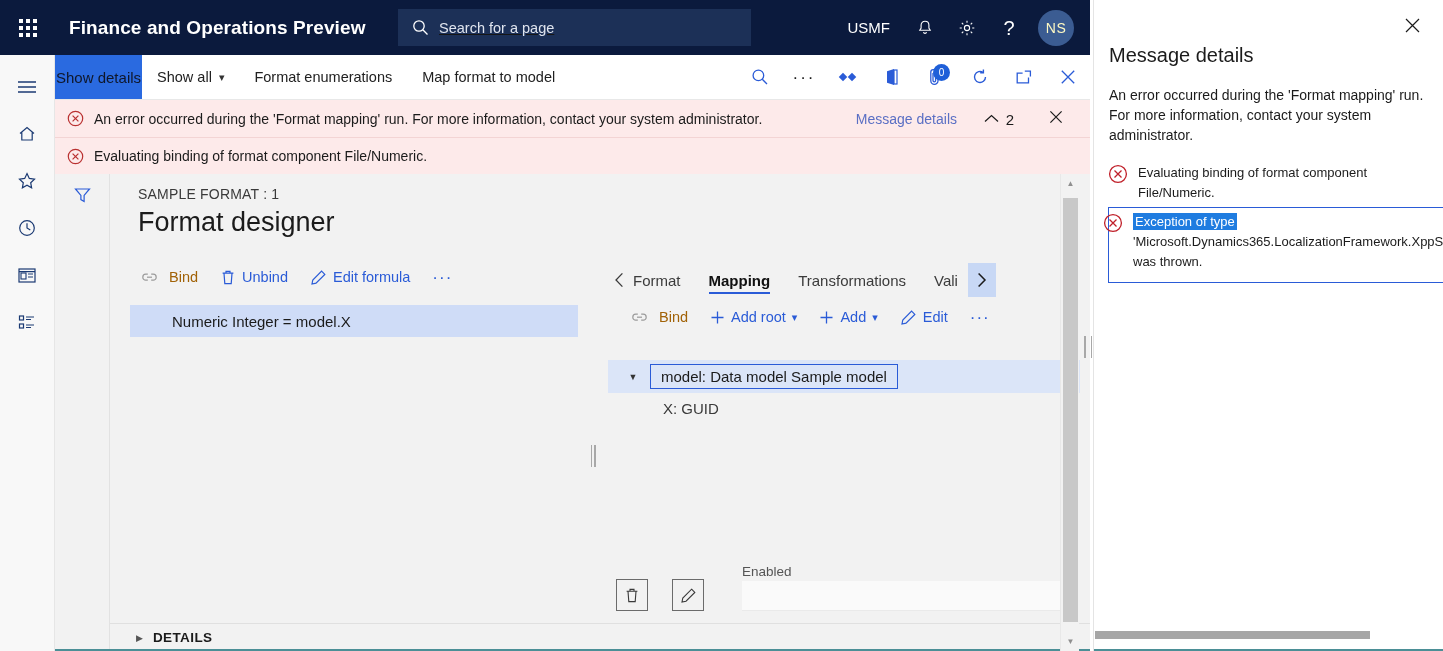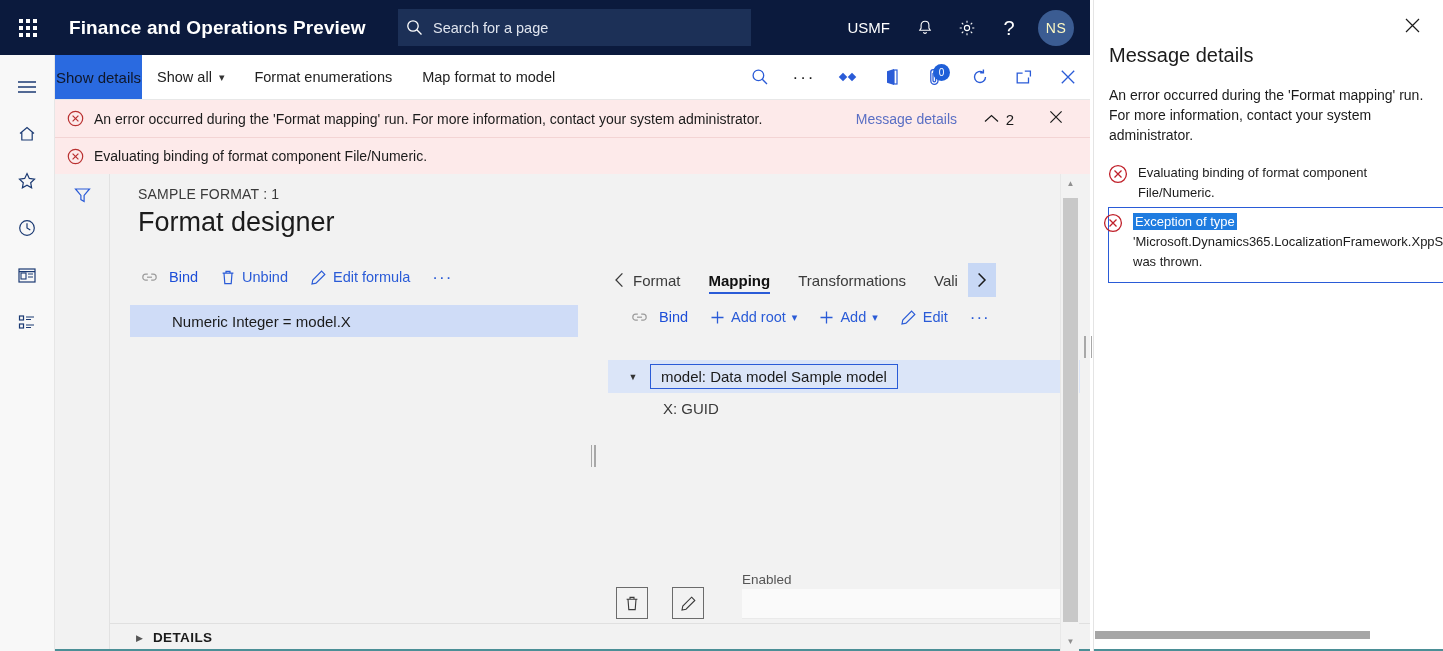--- a/index.html
+++ b/index.html
@@ -22,22 +22,23 @@
     cursor: pointer;
   }
   .waffle-grid { display: grid; grid-template-columns: repeat(3, 4px); grid-gap: 3px; }
   .waffle-grid i { width: 4px; height: 4px; background: #ffffff; display: block; }
   .app-title {
     color: #ffffff; font-size: 19px; font-weight: bold; letter-spacing: .1px;
     margin-left: 14px; white-space: nowrap;
   }
   .searchbox {
     position: absolute; left: 398px; top: 9px; width: 353px; height: 37px;
-    background: #1c3057; display: flex; align-items: center; padding-left: 8px;
+    background: #1c3057; display: flex; align-items: center; padding-left: 14px;
     cursor: text;
+    text-decoration: underline;
   }
   .searchbox .ph { color: #dfe4ee; font-size: 14.5px; margin-left: 10px; }
   .nav-right { position: absolute; right: 0; top: 0; height: 55px; display: flex; align-items: center; }
   .nav-right > * { margin-right: 0; }
   .usmf { color: #ffffff; font-size: 15px; padding: 0 14px; cursor: pointer; white-space: nowrap; }
   .nav-icon {
     width: 42px; height: 55px; display: flex; align-items: center; justify-content: center;
     color: #ffffff; cursor: pointer;
   }
   .avatar {
@@ -126,21 +127,21 @@
   }
   .grip { width: 5px; height: 22px; display: flex; justify-content: space-between; }
   .grip i { width: 1.5px; height: 22px; background: #a8a8a8; display: block; }
   .pane-right { flex: 1; position: relative; }
 
   .cmdbar { display: flex; align-items: center; gap: 0; padding-left: 20px; height: 34px; }
   .cmd {
     display: flex; align-items: center; gap: 6px; font-size: 14.5px; color: #2a5bd7;
     padding: 0 11px; cursor: pointer; white-space: nowrap;
   }
-  .cmd.disabled { color: #1d4ed8; cursor: default; gap: 11px; }
+  .cmd.disabled { color: #a16207; cursor: default; gap: 11px; }
   .cmd .dots { font-size: 17px; letter-spacing: 1px; line-height: 1; }
 
   .formula-row {
     margin: 11px 0 0 20px; width: 448px; height: 32px; background: #cfdcf7;
     display: flex; align-items: center; padding-left: 42px; font-size: 15px; color: #1b1b1b;
   }
 
   
   .tabs { display: flex; align-items: center; height: 40px; padding-left: 10px; position: relative; }
   .tab {
@@ -164,21 +165,21 @@
   }
   .tree-arrow { width: 34px; display: flex; justify-content: center; color: #333; font-size: 9px; }
   .tree-node-box {
     border: 1px solid #2a5bd7; background: #dbe5f8; padding: 3px 10px; font-size: 15px; color: #1b1b1b;
   }
   .tree-child { height: 30px; display: flex; align-items: center; padding-left: 55px; font-size: 15px; color: #3a3a3a; }
   .tree-scroll {
     position: absolute; right: 2px; top: 3px; width: 5px; height: 120px; background: #9d9d9a;
   }
 
-  .bottom-tools { position: absolute; left: 18px; bottom: 32px; display: flex; align-items: flex-end; gap: 24px; }
+  .bottom-tools { position: absolute; left: 18px; bottom: 40px; display: flex; align-items: flex-end; gap: 24px; }
   .sq-btn {
     width: 32px; height: 32px; border: 1px solid #6b6b6b; background: #f2f2f2;
     display: flex; align-items: center; justify-content: center; cursor: pointer; color: #3a3a3a;
   }
   .enabled-wrap { margin-left: 14px; }
   .enabled-label { font-size: 13.5px; color: #555; margin-bottom: 2px; }
   .enabled-field { width: 330px; height: 30px; background: #fafafa; border-bottom: 1px solid #eaeaea; cursor: text; }
 
   .details-bar {
     position: absolute; left: 0; right: 0; bottom: 0; height: 28px;

